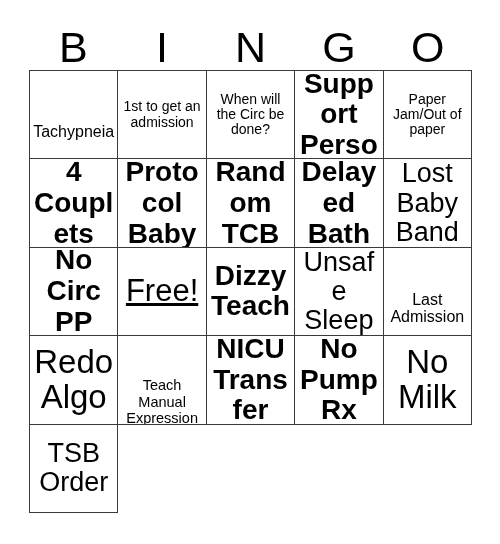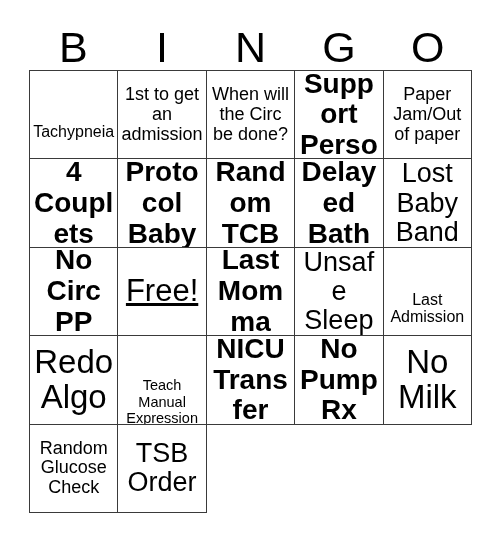--- a/index.html
+++ b/index.html
@@ -71,21 +71,21 @@
   .cell span {
     display: block;
     width: 100%;
     color: #000000;
     line-height: 1.06;
     word-wrap: break-word;
   }
   
   .fs-xs  span { font-size: 14.5px; line-height: 1.14; margin-top: 44px; }
   .fs-sm  span { font-size: 16px;   line-height: 1.12; margin-top: 34px; }
-  .fs-md  span { font-size: 18px;   line-height: 1.10; }
+  .fs-md  span { font-size: 14px;   line-height: 1.10; }
   .fs-lg  span { font-size: 28px;   line-height: 1.10; font-weight: bold; }
   .fs-xl  span { font-size: 27px;   line-height: 1.08; }
   .fs-xxl span { font-size: 33px;   line-height: 1.06; text-align: center; }
   .fs-free span { font-size: 31px;  line-height: 1.06; text-decoration: underline; }
 </style>
 </head>
 <body>
 
 <div id="card">
 
@@ -128,21 +128,21 @@
       <div class="cell fs-xl">
         <span>Lost Baby Band</span>
       </div>
       <div class="cell fs-lg">
         <span>No Circ PP</span>
       </div>
       <div class="cell fs-free">
         <span>Free!</span>
       </div>
       <div class="cell fs-lg">
-        <span>Last Momma</span>
+        <span>Dizzy Teach</span>
       </div>
       <div class="cell fs-xl">
         <span>Unsafe Sleep</span>
       </div>
       <div class="cell fs-sm">
         <span>Last Admission</span>
       </div>
       <div class="cell fs-xxl">
         <span>Redo Algo</span>
       </div>
@@ -151,21 +151,18 @@
       </div>
       <div class="cell fs-lg">
         <span>NICU Transfer</span>
       </div>
       <div class="cell fs-lg">
         <span>No Pump Rx</span>
       </div>
       <div class="cell fs-xxl">
         <span>No Milk</span>
       </div>
-      <div class="cell fs-md">
-        <span>Random Glucose Check</span>
-      </div>
       <div class="cell fs-xl">
         <span>TSB Order</span>
       </div>
     </div>
 
 </div>
 
 </body></html>

